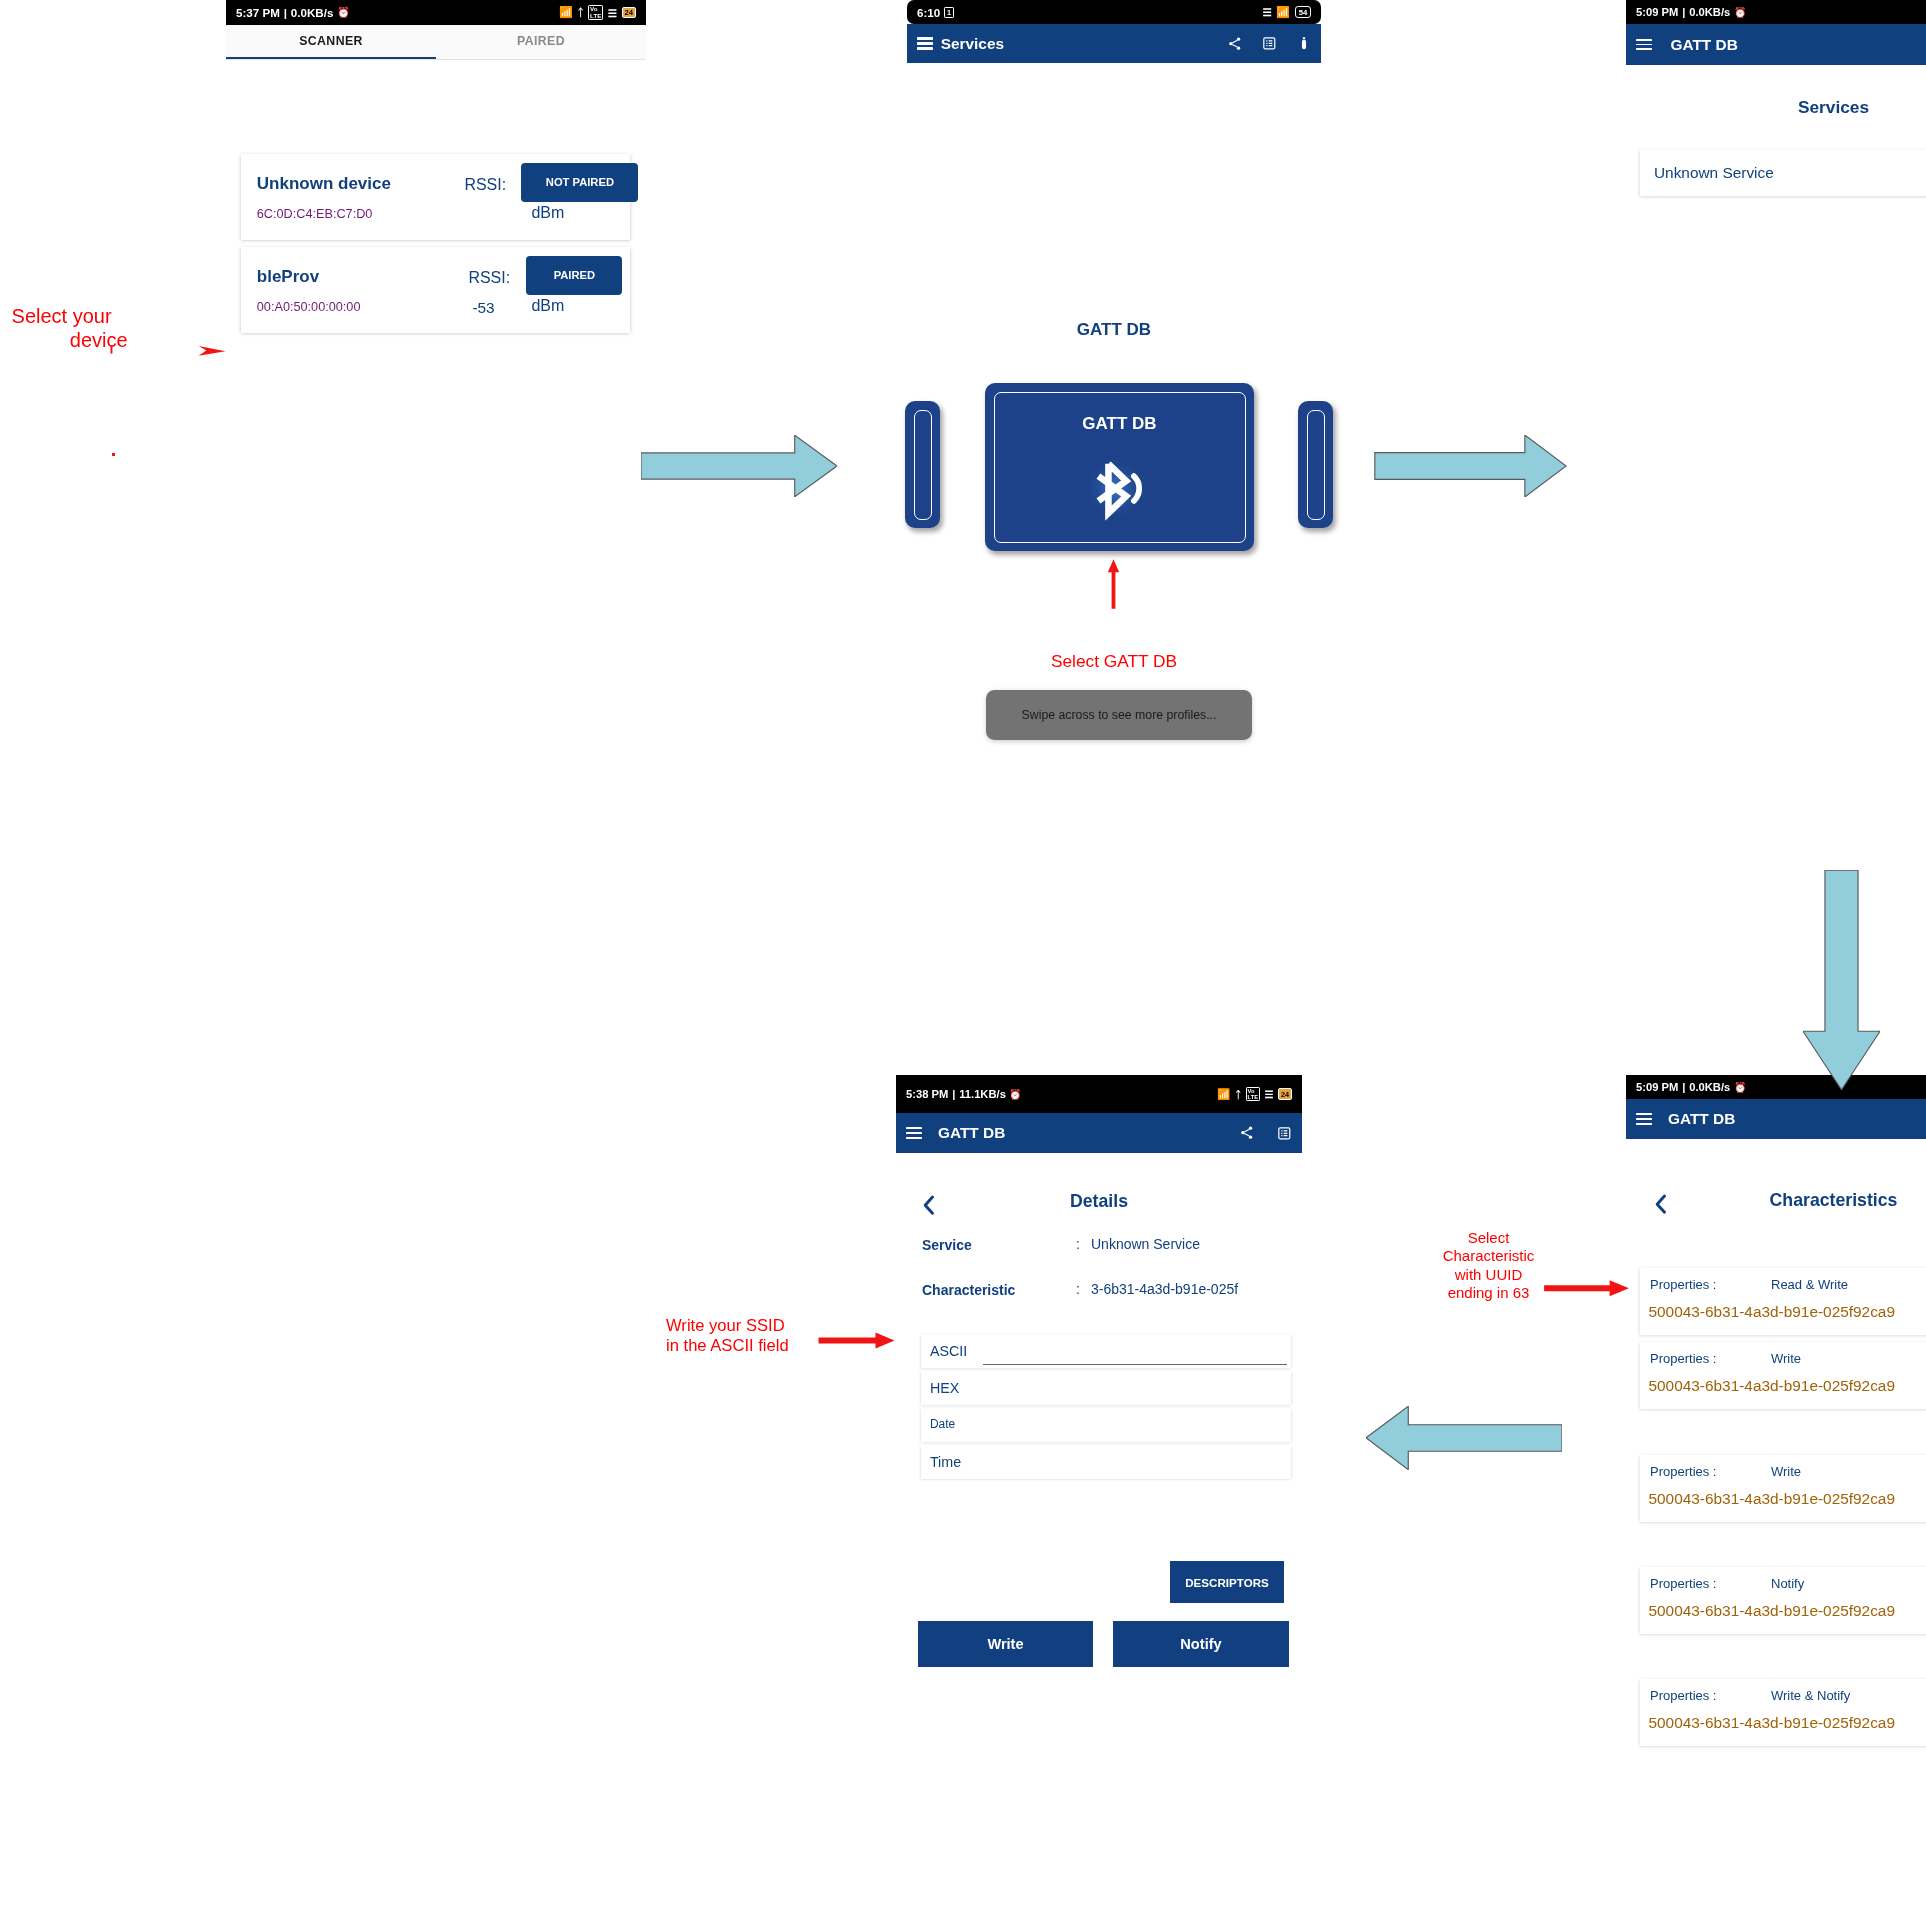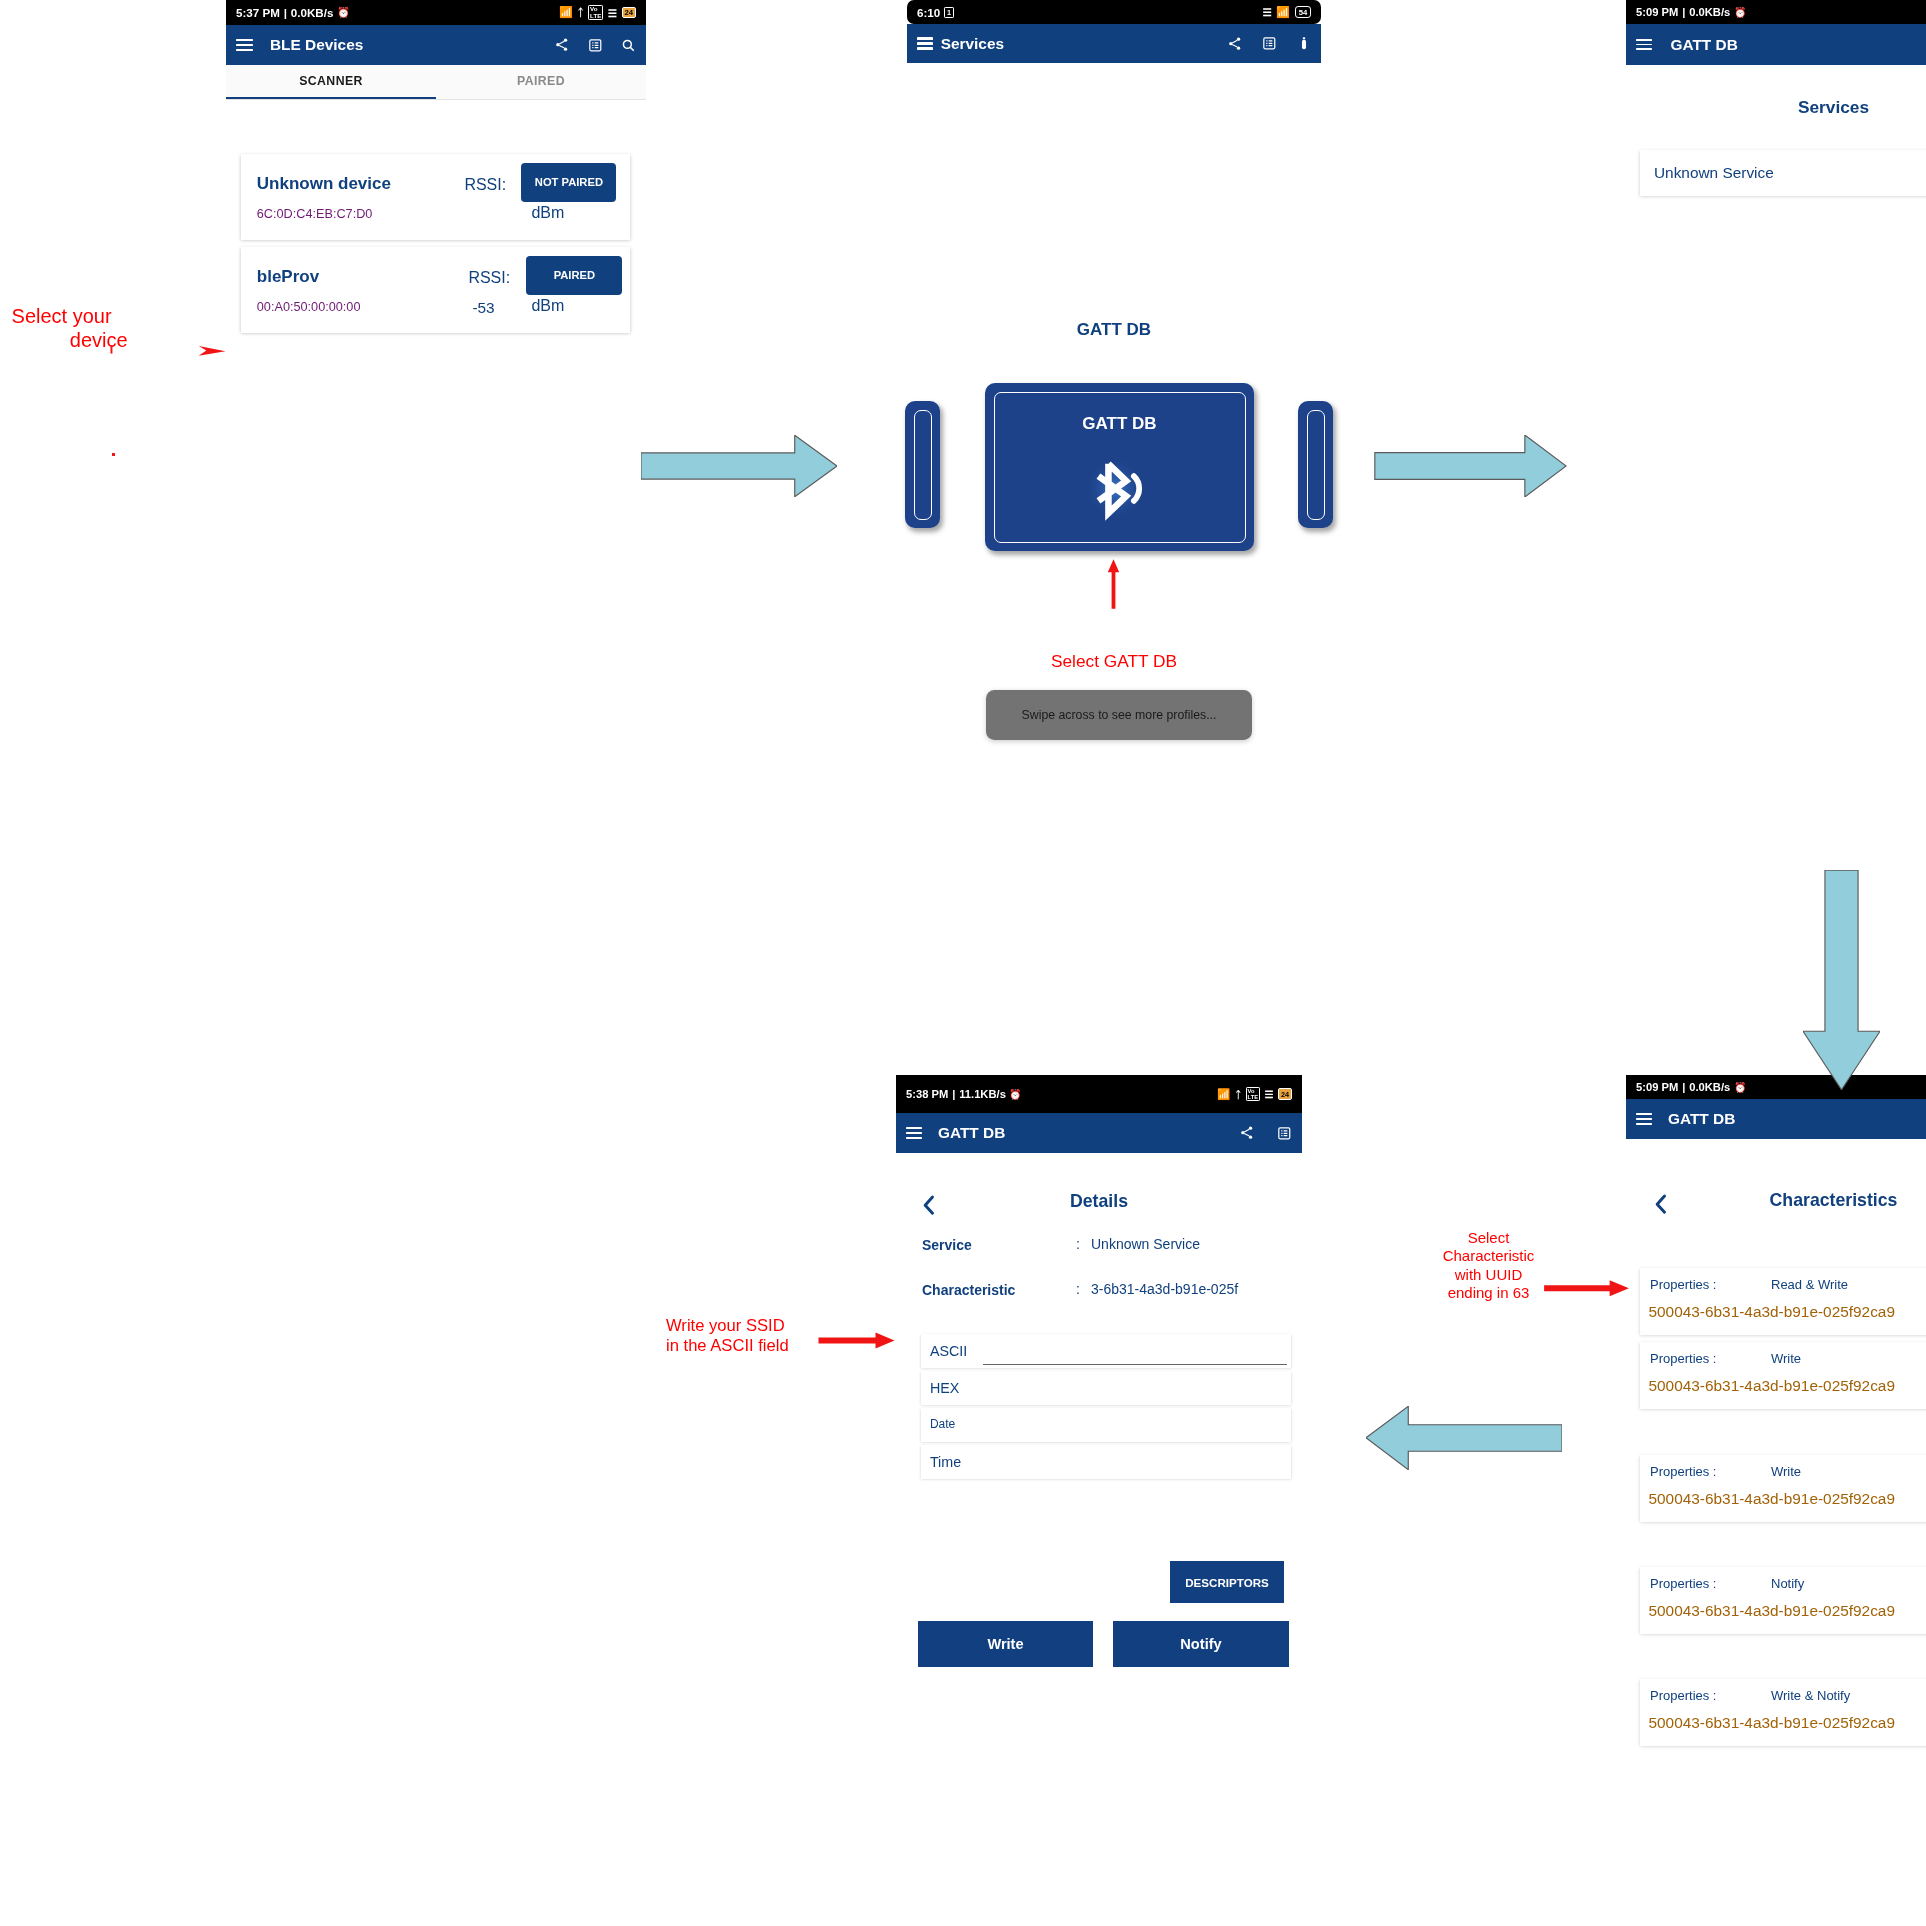--- a/index.html
+++ b/index.html
@@ -82,54 +82,30 @@
     </div>
     <div class="sb-right">
       <span style="font-size:11.2px;">📶</span>
       <span style="font-size:10.4px;">ᛏ</span>
       <span style="font-size:6.2px;border:0.8px solid #fff;border-radius:1.2px;padding:0 0.8px;line-height:1.05;">Vo<br>LTE</span>
       <span style="font-size:10.4px;">☰</span>
       <span style="font-size:7.7px;background:#e8a33d;color:#000;border:0.8px solid #fff;border-radius:1.9px;padding:0.4px 1.9px;font-weight:bold;">24</span>
     </div>
   </div>
 
-  <div class="appbar" style="height:40px;padding:0 10px;">
-    <div class="ham" style="width:17px;">
-      <i style="height:1.9px;width:17px;"></i>
-        <i style="height:1.9px;width:17px;"></i>
-        <i style="height:1.9px;width:17px;"></i>
-    </div>
-    <div class="title" style="font-size:15.4px;margin-left:17px;">BLE Devices</div>
-    <div class="icons" style="gap:18.5px;">
-      <svg width="15.4" height="15.4" viewBox="0 0 24 24" fill="#fff">
-        <circle cx="18" cy="5" r="2.6"></circle>
-          <circle cx="6" cy="12" r="2.6"></circle>
-          <circle cx="18" cy="19" r="2.6"></circle>
-        <path d="M8.1 10.9l8-4.2M8.1 13.1l8 4.2" stroke="#fff" stroke-width="1.8" fill="none"></path>
-      </svg>
-      <svg width="14.6" height="14.6" viewBox="0 0 24 24" fill="none" stroke="#fff" stroke-width="2">
-        <rect x="3" y="3" width="18" height="18" rx="2"></rect>
-        <path d="M7 8h2M11 8h6M7 12h2M11 12h6M7 16h2M11 16h6" stroke-width="2"></path>
-      </svg>
-      <svg width="14.6" height="14.6" viewBox="0 0 24 24" fill="none" stroke="#fff" stroke-width="2.4">
-        <circle cx="10.5" cy="10.5" r="6.5"></circle>
-          <path d="M15.4 15.4L21 21"></path>
-      </svg>
-    </div>
-  </div>
 
   <div class="tabbar" style="height:34px;">
     <div class="tab active" style="font-size:12.3px;">SCANNER</div>
     <div class="tab inactive" style="font-size:12.3px;">PAIRED</div>
   </div>
 
   <div class="devcard" style="position:absolute;left:15.4px;top:154px;width:389px;height:86px;">
     <span class="dev-name" style="left:15.4px;top:20px;font-size:17px;">Unknown device</span>
     <span class="dev-rssi-lbl" style="left:223px;top:21.6px;font-size:16px;">RSSI:</span>
-    <div class="pairbtn" style="left:280px;top:8.5px;width:95px;height:39px;font-size:11.2px;">NOT PAIRED</div>
+    <div class="pairbtn" style="left:280px;top:8.5px;width:117px;height:39px;font-size:11.2px;">NOT PAIRED</div>
     <span class="dev-mac" style="left:15.4px;top:53px;font-size:12.7px;">6C:0D:C4:EB:C7:D0</span>
     <span class="dev-rssi-val" style="left:231px;top:52px;font-size:15.4px;"></span>
     <span class="dev-dbm" style="left:290px;top:50px;font-size:16px;">dBm</span>
   </div>
 
   <div class="devcard" style="position:absolute;left:15.4px;top:247px;width:389px;height:86px;">
     <span class="dev-name" style="left:15.4px;top:20px;font-size:17px;">bleProv</span>
     <span class="dev-rssi-lbl" style="left:227px;top:21.6px;font-size:16px;">RSSI:</span>
     <div class="pairbtn" style="left:285px;top:8.5px;width:96px;height:39px;font-size:11.2px;">PAIRED</div>
     <span class="dev-mac" style="left:15.4px;top:53px;font-size:12.7px;">00:A0:50:00:00:00</span>

